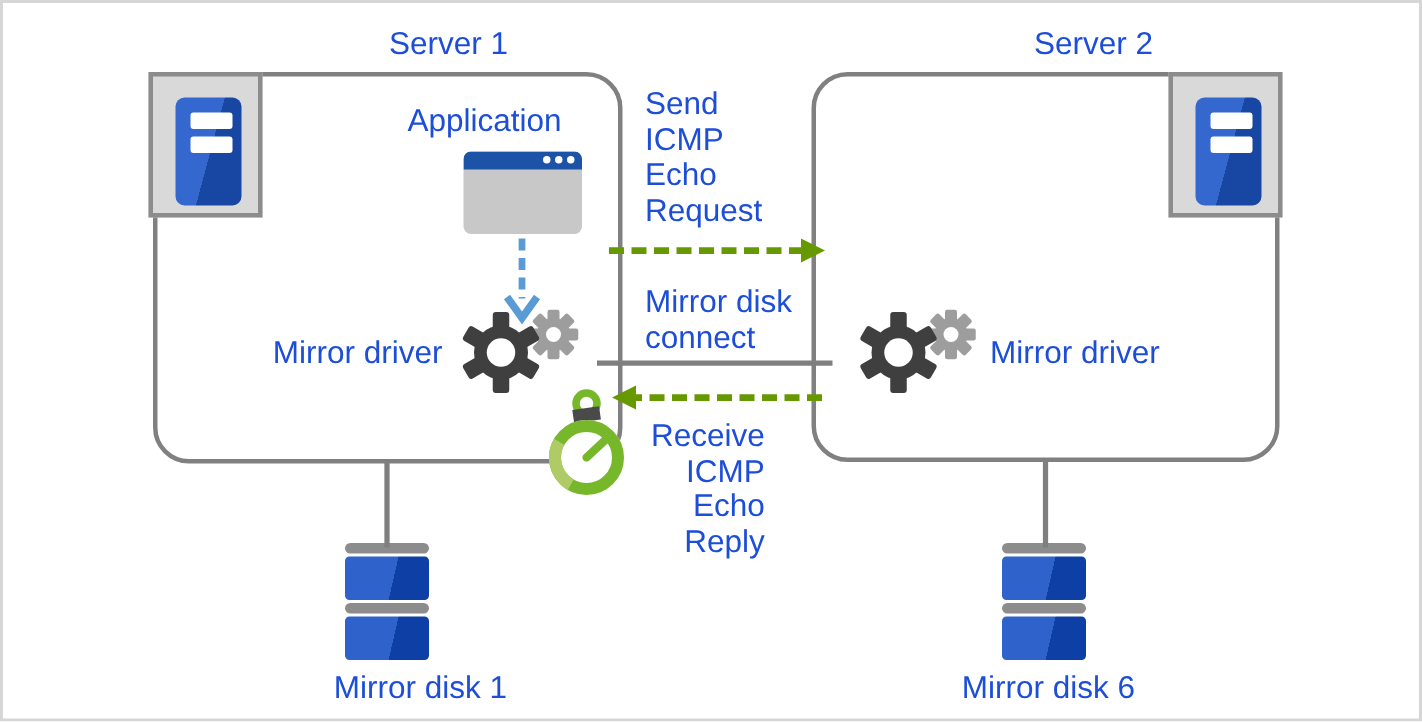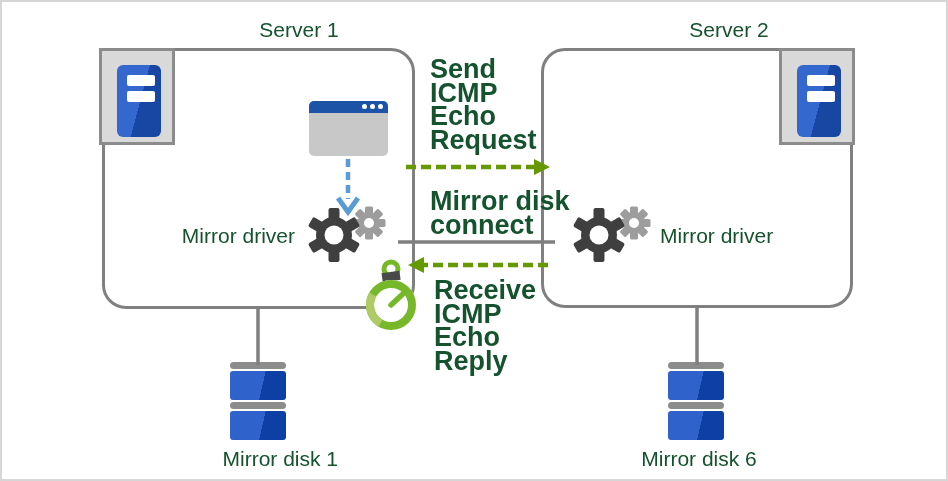--- a/index.html
+++ b/index.html
@@ -1,23 +1,23 @@
 <!DOCTYPE html>
 <html><head>
 <meta charset="utf-8">
 <style>
   html,body{margin:0;padding:0;background:#fff;}
   .canvas{
     position:relative;width:948px;height:481px;box-sizing:border-box;
     background:#ffffff;border:2px solid #d6d6d6;overflow:hidden;
-    font-family:"Liberation Sans","DejaVu Sans",sans-serif;color:#14532d;
+    font-family:"Liberation Sans","DejaVu Sans",sans-serif;color:#1d4ed8;
   }
   .abs{position:absolute;}
   .label{font-size:21px;line-height:21px;white-space:nowrap;z-index:2;}
-  .mltext{font-size:27px;line-height:23.5px;white-space:pre-line;z-index:2;font-weight:bold;}
+  .mltext{font-size:21px;line-height:23.5px;white-space:pre-line;z-index:2;}
   .server-box{
     position:absolute;box-sizing:border-box;border:3px solid #808080;
     border-radius:24px;background:transparent;z-index:1;
   }
   .icon-frame{
     position:absolute;box-sizing:border-box;width:76px;height:97px;
     background:#d9d9d9;border:3px solid #8c8c8c;z-index:2;
   }
   .tower{
     position:absolute;left:15px;top:14px;width:44px;height:72px;border-radius:6px;
@@ -58,39 +58,40 @@
       <div class="bar bar2"></div>
     </div>
   </div>
   <div class="icon-frame" style="left:777px;top:46px;">
     <div class="tower">
       <div class="bar bar1"></div>
       <div class="bar bar2"></div>
     </div>
   </div>
 
+  <div class="abs label" style="left:251px;top:68px;width:140px;text-align:center;">Application</div>
   <div class="window">
     <div class="titlebar"></div>
     <div class="dots">
         <i></i>
         <i></i>
         <i></i>
       </div>
   </div>
 
   <div class="abs label" style="left:147px;top:223px;width:146px;text-align:right;">Mirror driver</div>
   <div class="abs label" style="left:658px;top:223px;width:160px;text-align:left;">Mirror driver</div>
 
   <div class="abs mltext" style="left:428px;top:56px;">Send
 ICMP
 Echo
 Request</div>
   <div class="abs mltext" style="left:428px;top:188px;">Mirror disk
 connect</div>
-  <div class="abs mltext" style="left:432px;top:277px;">Receive
+  <div class="abs mltext" style="left:432px;top:277px;text-align:right;">Receive
 ICMP
 Echo
 Reply</div>
 
   <svg class="overlay" width="948" height="481">
 
     <line x1="256" y1="305" x2="256" y2="363" stroke-width="3.5" stroke="#7f7f7f"></line>
     <line x1="695" y1="304" x2="695" y2="363" stroke-width="3.5" stroke="#7f7f7f"></line>
 
     <line x1="396" y1="240" x2="553" y2="240" stroke-width="3.5" stroke="#7f7f7f"></line>

